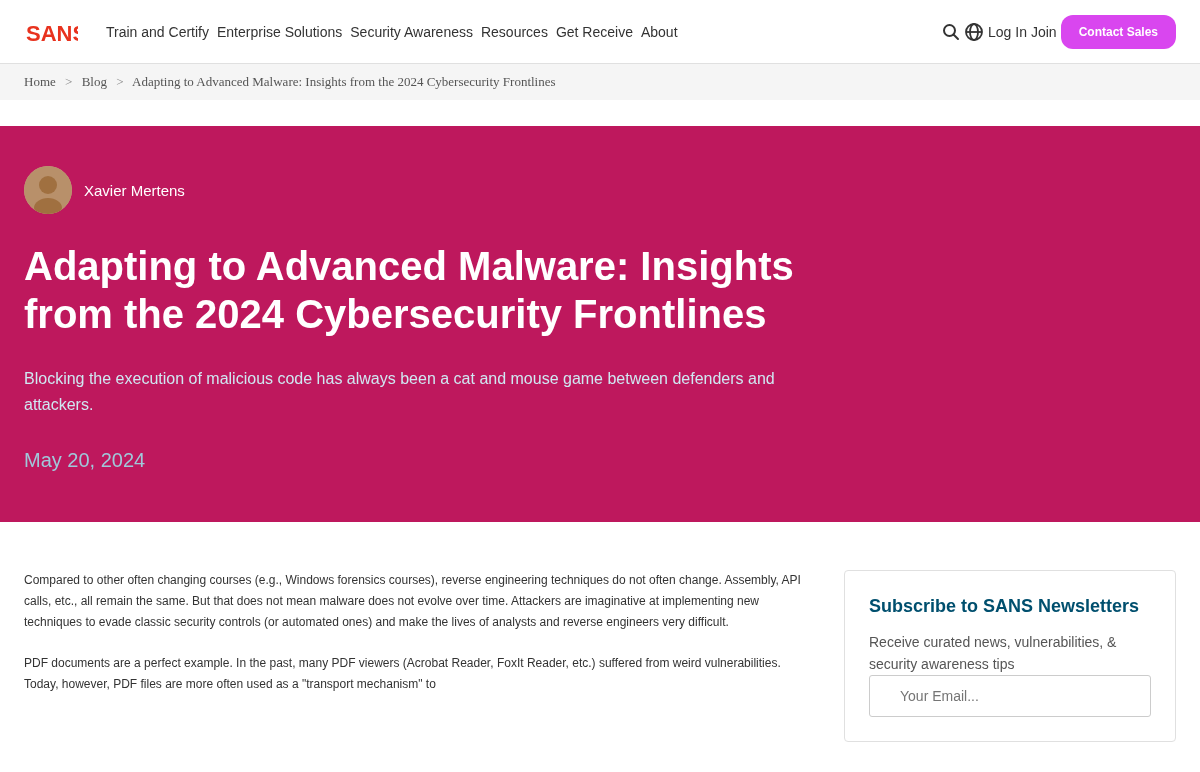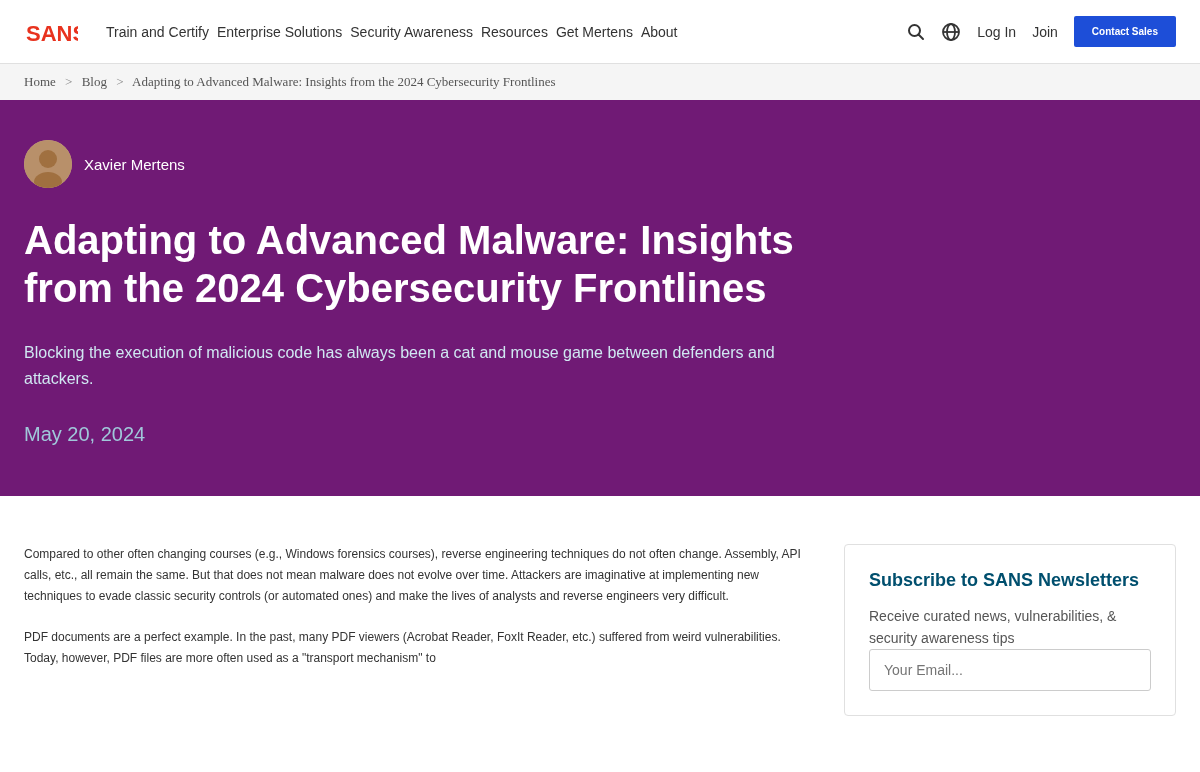--- a/index.html
+++ b/index.html
@@ -34,67 +34,68 @@
     .nav-link {
       font-size: 14px;
       color: #333;
       cursor: pointer;
       text-decoration: none;
       white-space: nowrap;
     }
     .nav-right {
       display: flex;
       align-items: center;
-      gap: 16px;
+      gap: 4px;
     }
     .nav-icon-btn {
       background: none;
       border: none;
       cursor: pointer;
       color: #333;
       font-size: 18px;
       display: flex;
       align-items: center;
     }
     .nav-text-btn {
       background: none;
       border: none;
       cursor: pointer;
       color: #333;
       font-size: 14px;
     }
     .contact-sales-btn {
-      background: #1d4ed8;
+      background: #d946ef;
       color: #fff;
       border: none;
       padding: 10px 18px;
-      font-size: 10px;
+      font-size: 12px;
       font-weight: bold;
       cursor: pointer;
-      border-radius: 2px;
+      border-radius: 12px;
       white-space: nowrap;
     }
 
     
     .breadcrumb {
       background: #f5f5f5;
       padding: 10px 24px;
       font-size: 13px;
       color: #555;
       font-family: Liberation Serif, serif;
     }
     .breadcrumb a { color: #555; text-decoration: none; }
     .breadcrumb .sep { margin: 0 6px; color: #888; }
 
     
     .hero {
-      background: #701a75;
+      background: #be185d;
       color: #fff;
       padding: 40px 24px 50px 24px;
       min-height: 380px;
+      margin-top: 26px;
     }
     .author-row {
       display: flex;
       align-items: center;
       gap: 12px;
       margin-bottom: 28px;
     }
     .author-avatar {
       width: 48px;
       height: 48px;
@@ -167,21 +168,21 @@
       margin-bottom: 12px;
       line-height: 1.3;
     }
     .subscribe-desc {
       font-size: 14px;
       color: #555;
       line-height: 1.6;
     }
     .email-input {
       width: 100%;
-      padding: 12px 14px;
+      padding: 12px 30px;
       border: 1px solid #ccc;
       border-radius: 3px;
       font-size: 14px;
       color: #999;
       outline: none;
     }
   </style>
 </head>
 <body>
 
@@ -192,21 +193,21 @@
       <rect width="54" height="38" fill="white"></rect>
       <text x="2" y="28" font-family="Arial" font-weight="900" font-size="22" fill="#e8321e">SANS</text>
     </svg>
   </div>
 
   <div class="nav-links">
     <a class="nav-link">Train and Certify</a>
     <a class="nav-link">Enterprise Solutions</a>
     <a class="nav-link">Security Awareness</a>
     <a class="nav-link">Resources</a>
-    <a class="nav-link">Get Mertens</a>
+    <a class="nav-link">Get Receive</a>
     <a class="nav-link">About</a>
   </div>
 
   <div class="nav-right">
     <button class="nav-icon-btn">
       <svg width="18" height="18" viewBox="0 0 18 18" fill="none" xmlns="http://www.w3.org/2000/svg">
         <circle cx="7.5" cy="7.5" r="5.5" stroke="#333" stroke-width="2"></circle>
         <line x1="11.5" y1="11.5" x2="16" y2="16" stroke="#333" stroke-width="2" stroke-linecap="round"></line>
       </svg>
     </button>

